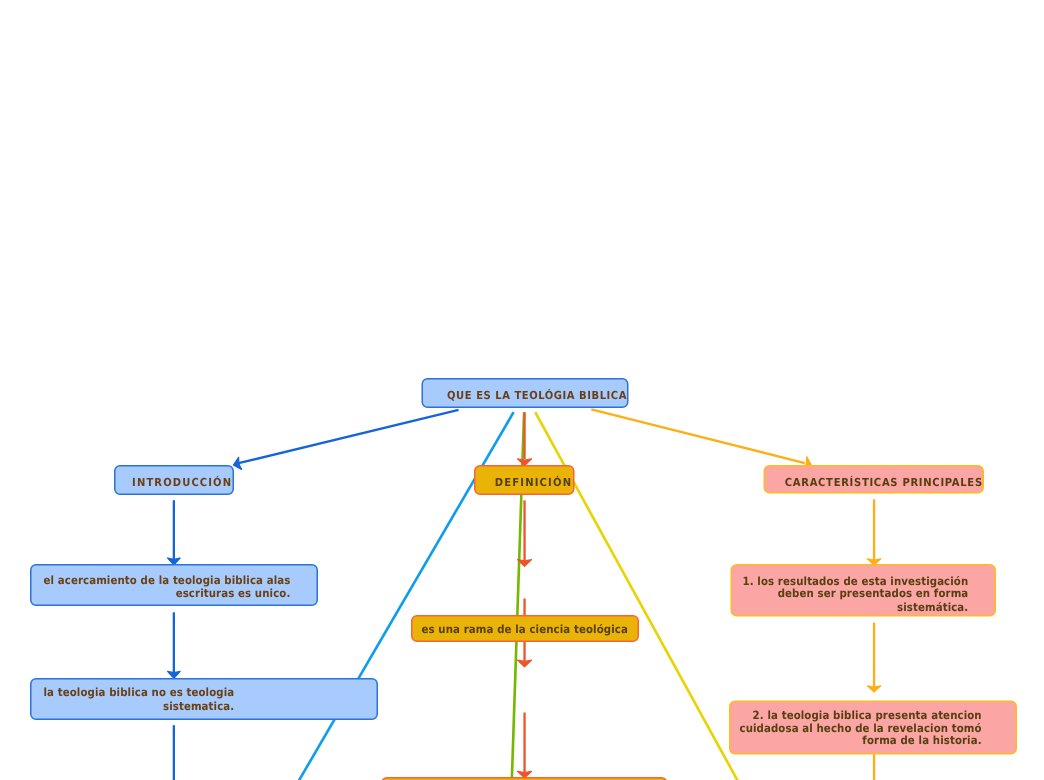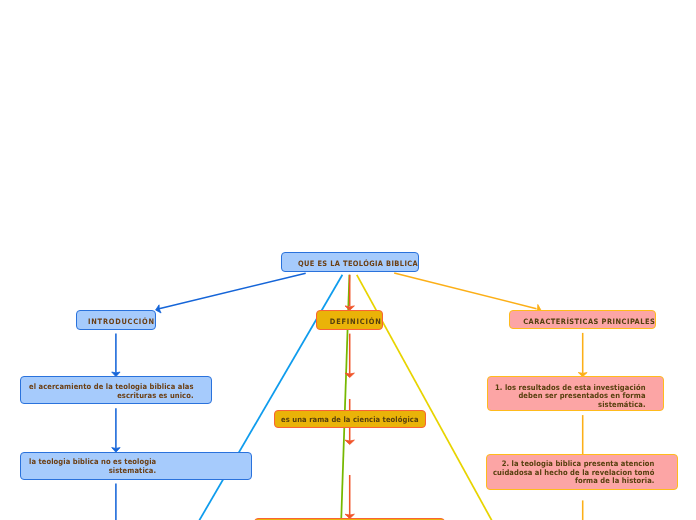--- a/index.html
+++ b/index.html
@@ -110,19 +110,19 @@
 
 
   <div class="node salmon" style="left:253.9px;top:517.9px;width:191.0px;height:28px;"></div>
 
   <div class="node gold" style="left:486.8px;top:376.2px;width:177px;height:35.1px;">
     <span class="txt body" style="left:7.0px;top:7.0px;line-height:8.4px">1. los resultados de esta investigación
 deben ser presentados en forma
 sistemática.</span>
   </div>
 
-  <div class="node gold" style="left:485.8px;top:454px;width:191.9px;height:35.7px;">
+  <div class="node gold" style="left:485.8px;top:467px;width:191.9px;height:35.7px;">
     <span class="txt body" style="left:6.5px;top:4.8px;line-height:8.6px">2. la teologia biblica presenta atencion
 cuidadosa al hecho de la revelacion tomó
 forma de la historia.</span>
   </div>
 
 </div>
 
 </body></html>

